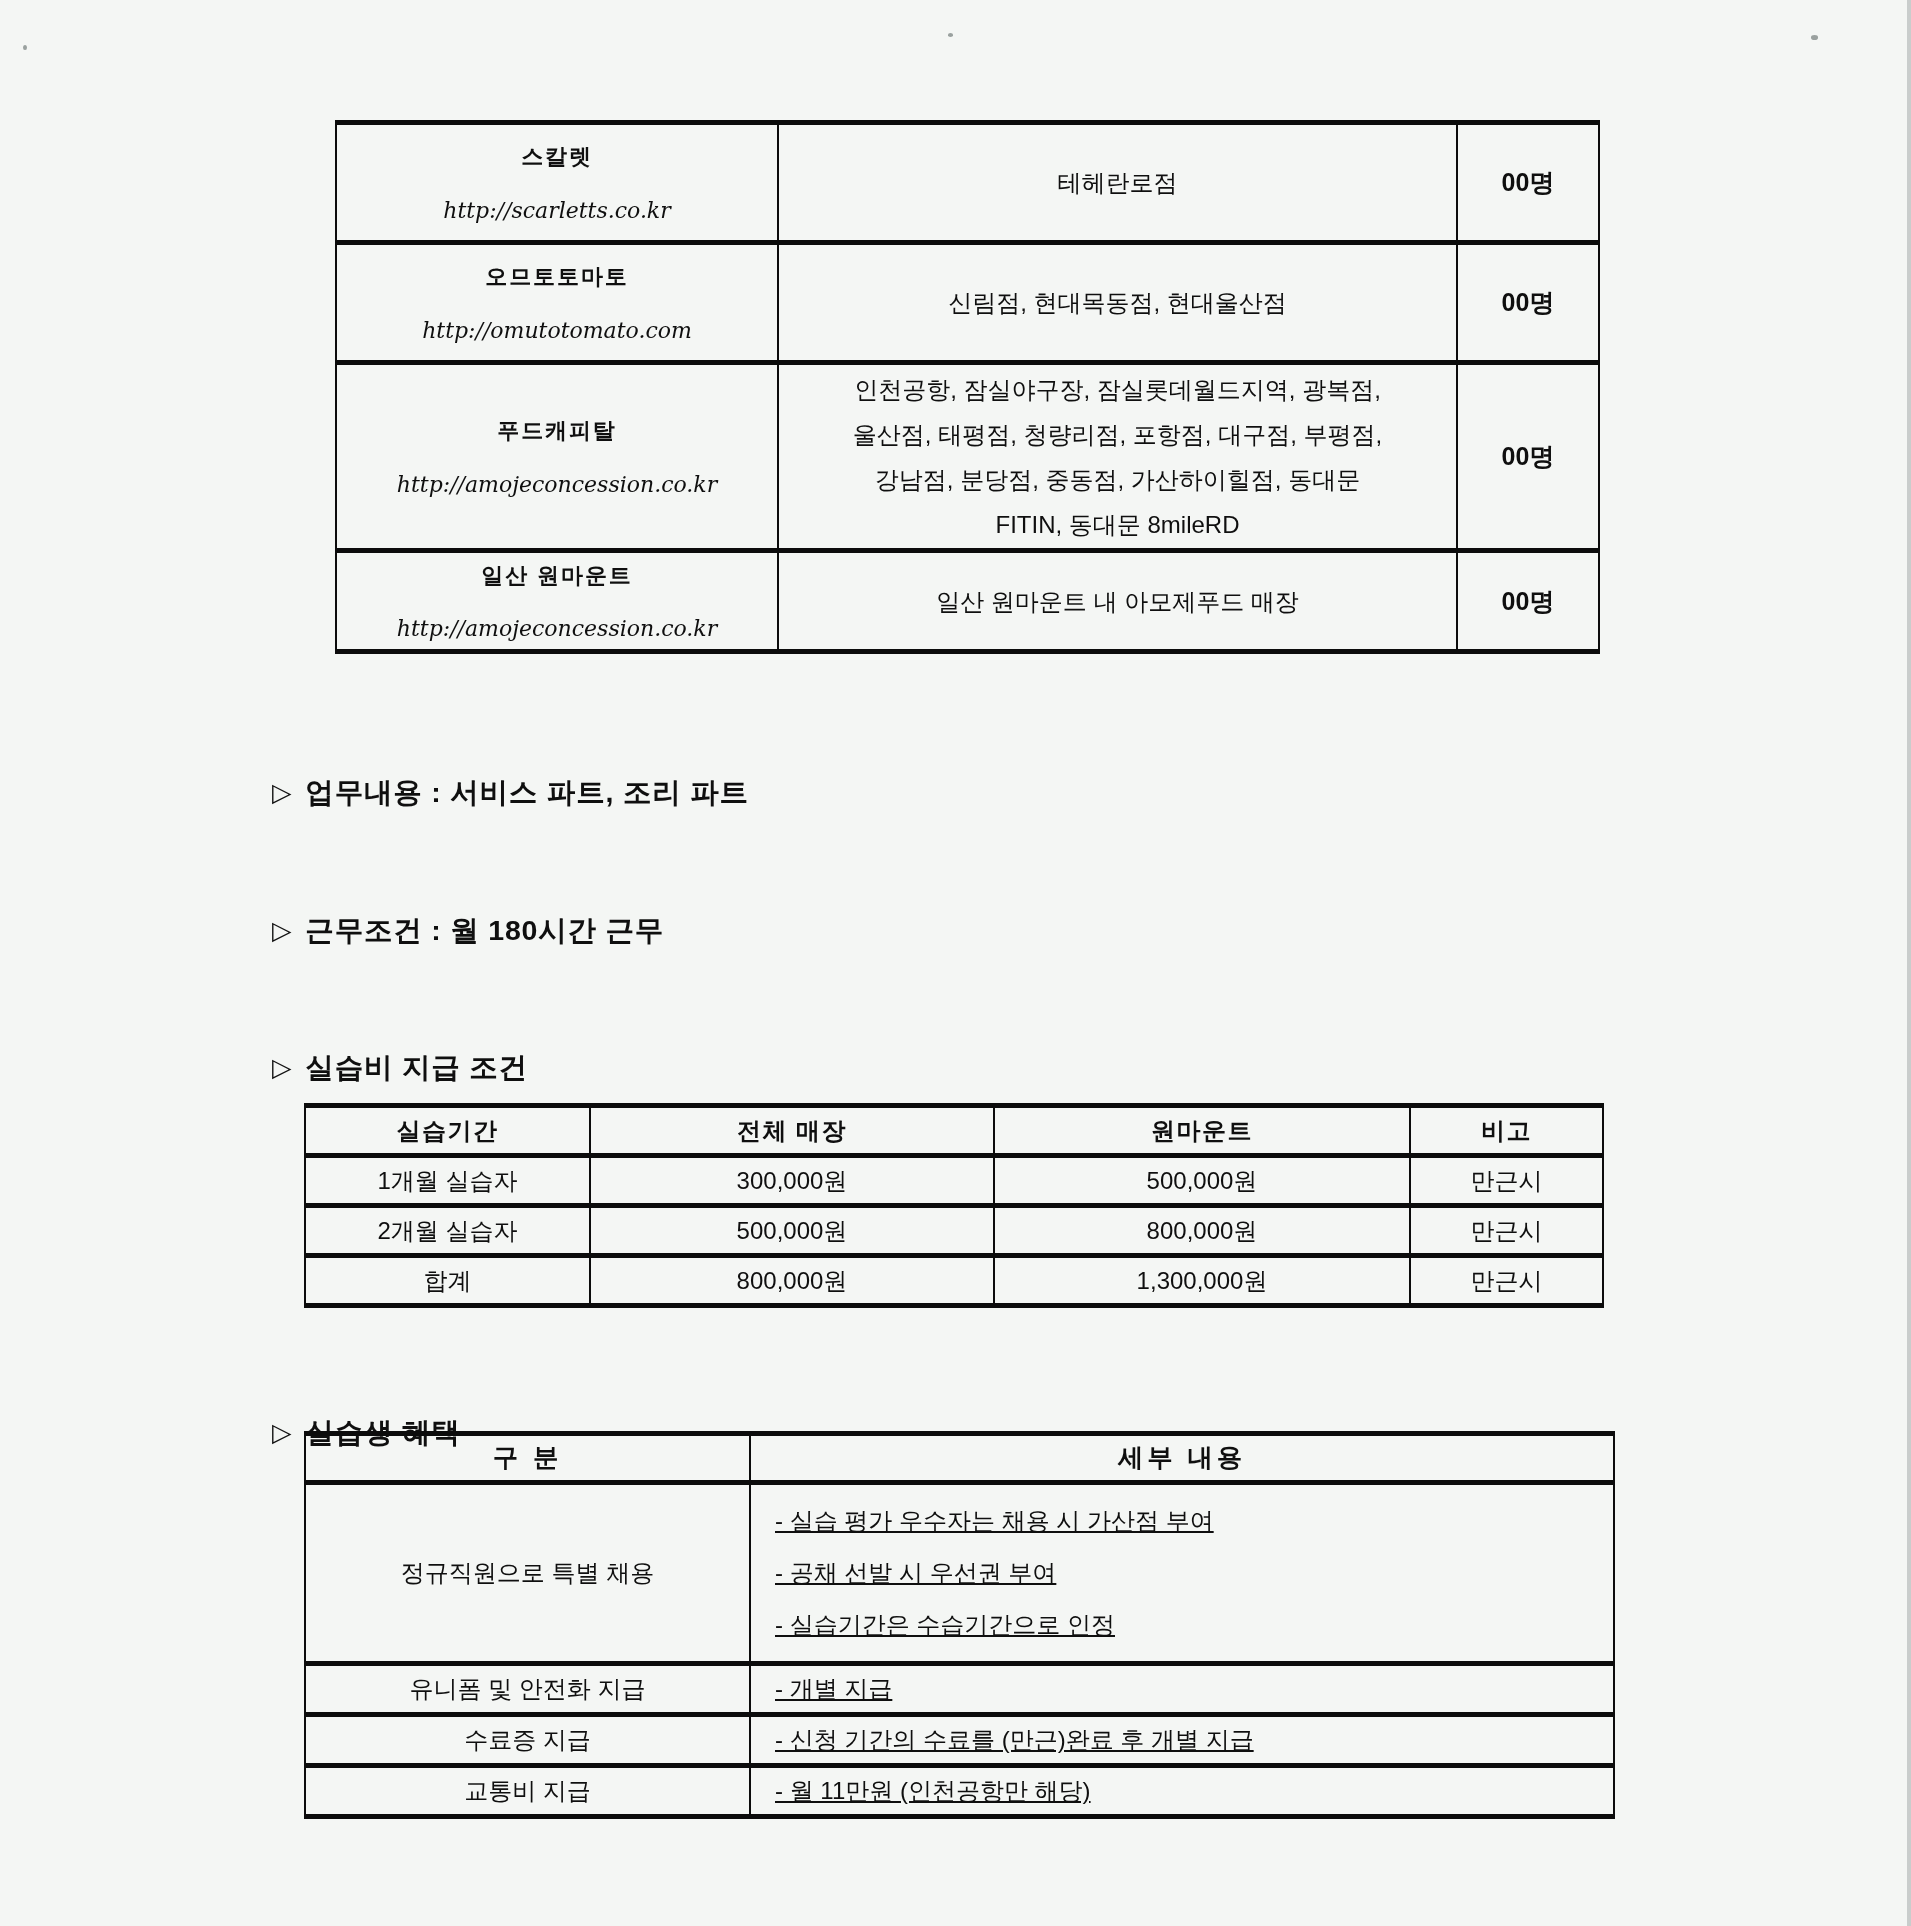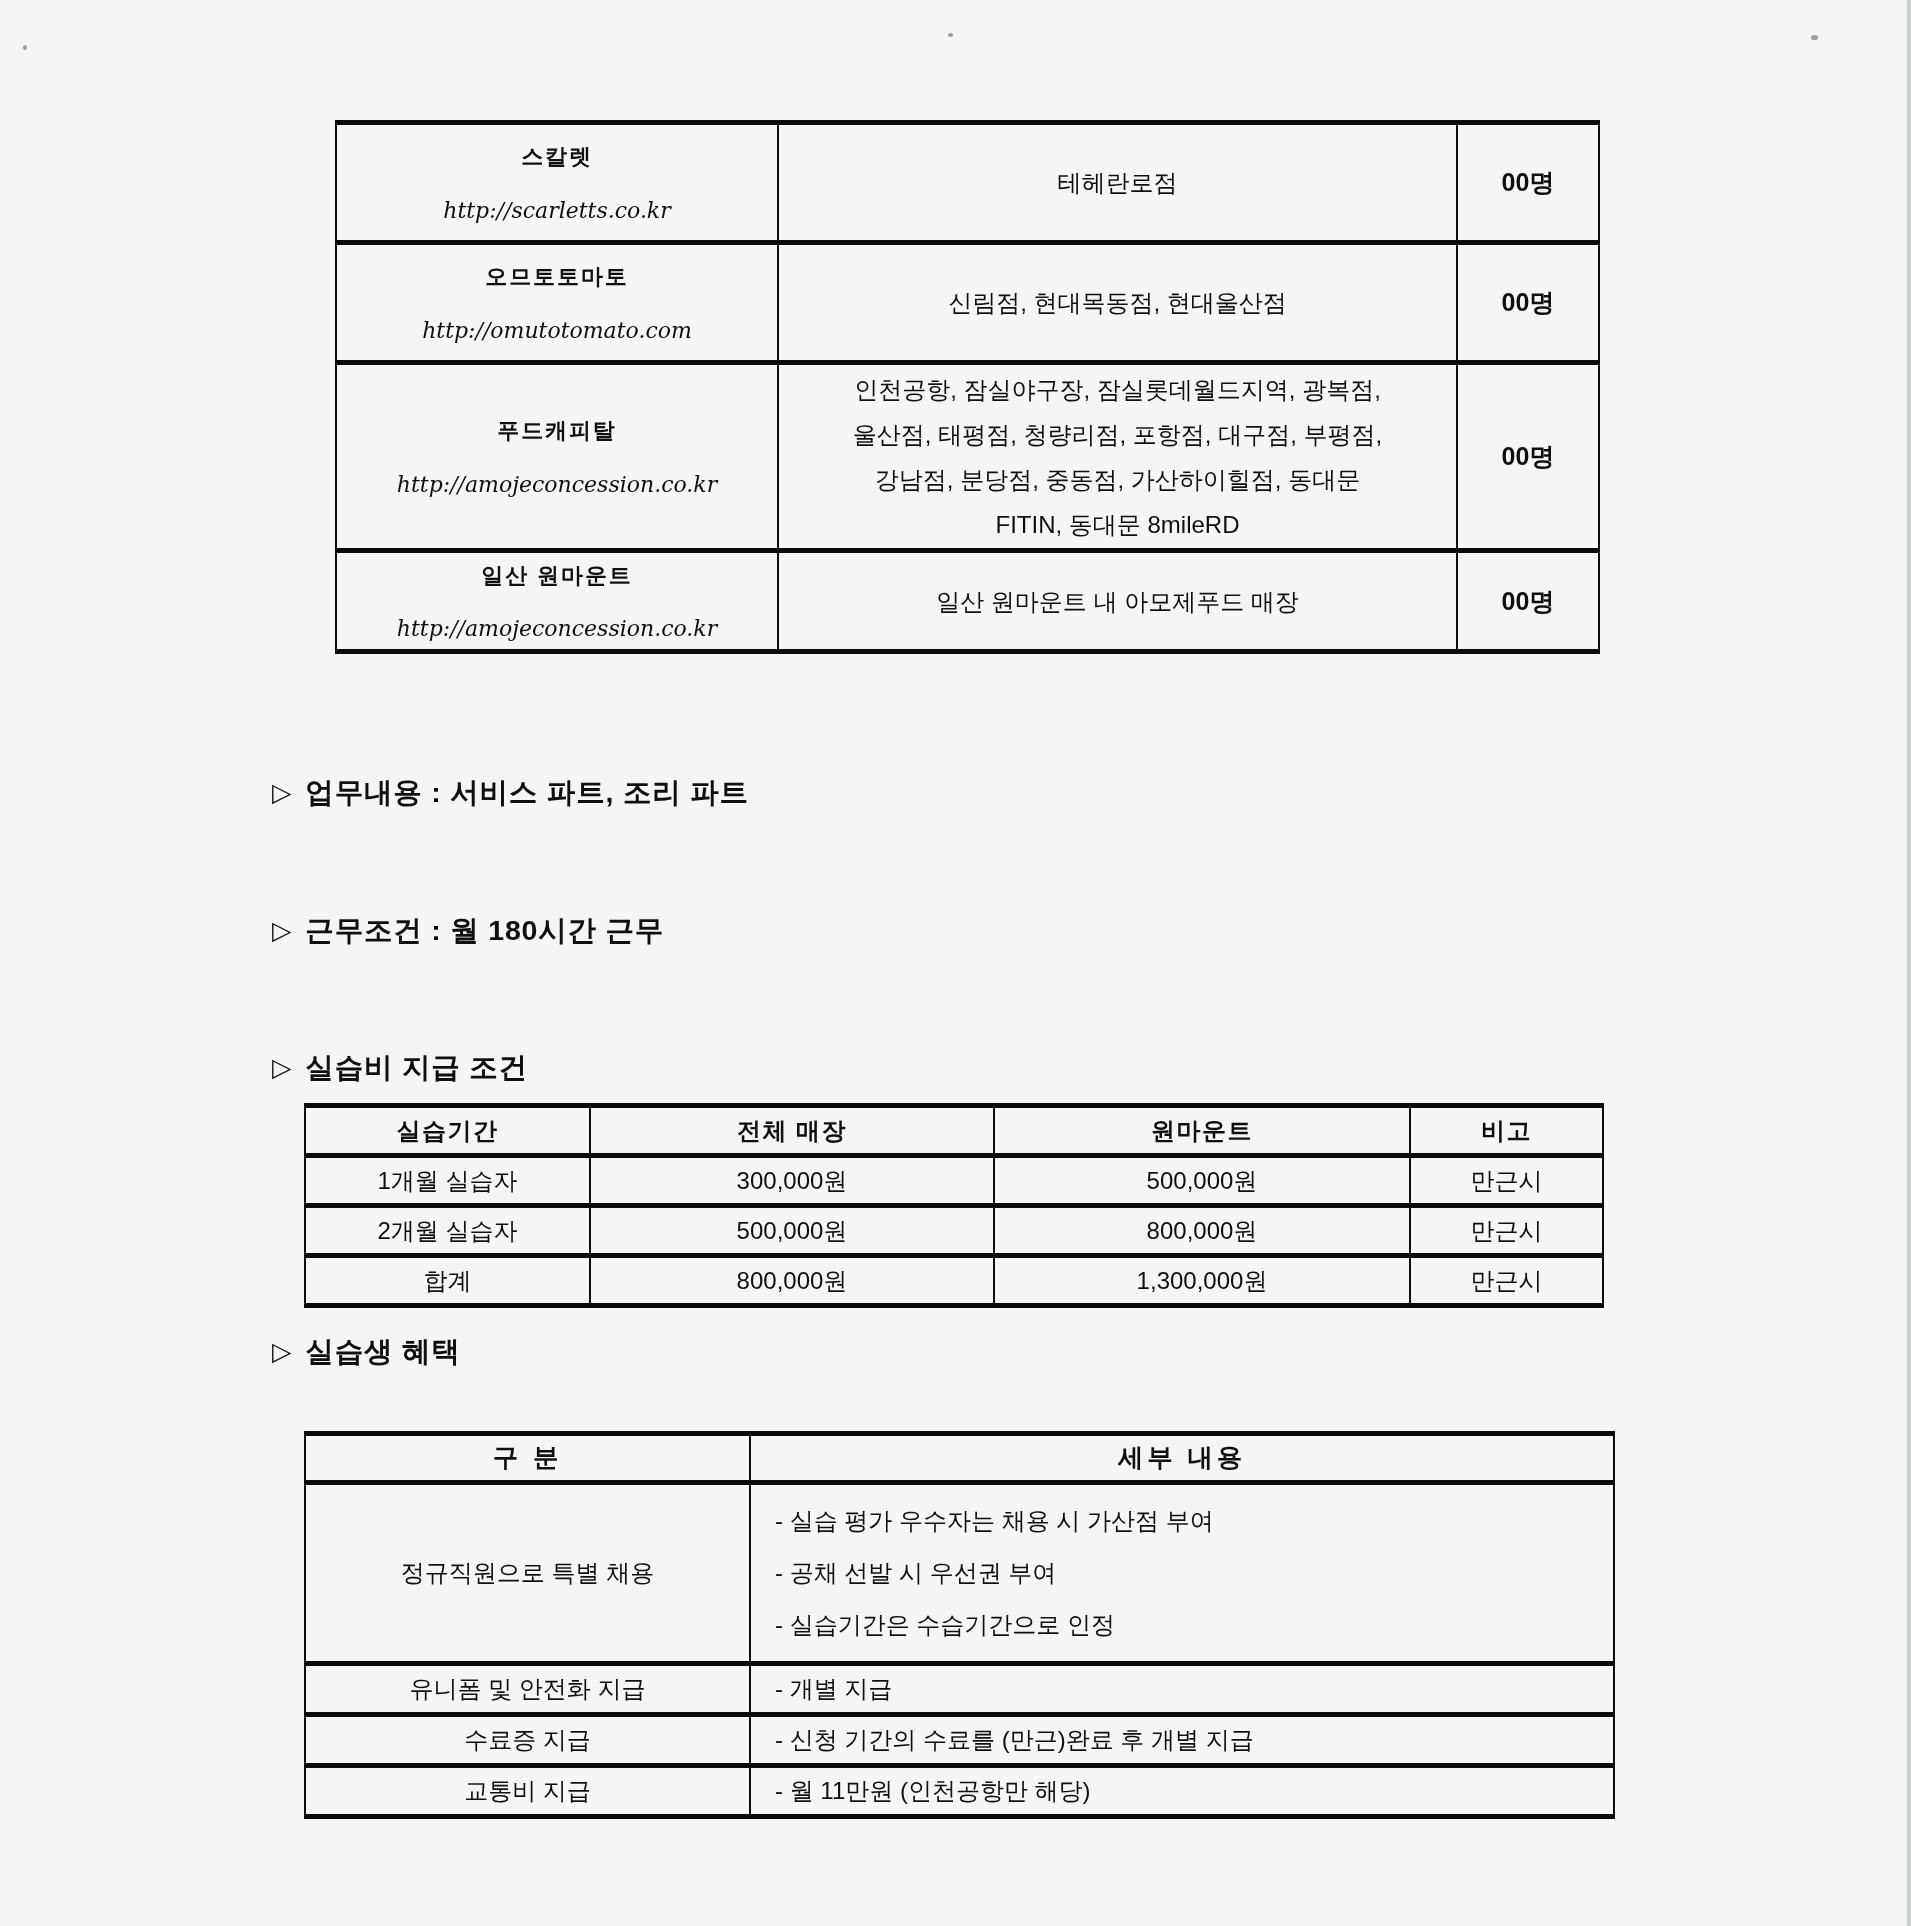--- a/index.html
+++ b/index.html
@@ -30,21 +30,21 @@
     border-top:5px solid #0c0c0c;border-bottom:5px solid #0c0c0c;
     text-align:center;vertical-align:middle;font-size:24px;height:45px;padding:0;}
   .pay-table .hd{font-weight:bold;letter-spacing:1.5px;}
 
   
   .ben-table{position:absolute;left:304px;top:1431px;width:1309px;}
   .ben-table td{border-left:2.3px solid #0c0c0c;border-right:2.3px solid #0c0c0c;
     border-top:5px solid #0c0c0c;border-bottom:5px solid #0c0c0c;
     vertical-align:middle;font-size:24px;padding:0;}
   .ben-table .cat{text-align:center;}
-  .ben-table .det{text-align:left;padding-left:24px;}
+  .ben-table .det{text-align:left;padding-left:24px;text-decoration:underline;}
   .ben-table .hd{font-weight:bold;text-align:center;font-size:25.4px;letter-spacing:3.9px;height:44px;}
   .ben-r1{height:156px}.ben-r{height:48px}
   .det div{margin:7px 0;}
   .ben-r1 .det div{margin:20px 0;}
 </style>
 </head>
 <body>
 
 <div class="page">
   <div class="edge-shade"></div>
@@ -137,21 +137,21 @@
       </tr>
       <tr>
         <td>합계</td>
         <td>800,000원</td>
         <td>1,300,000원</td>
         <td>만근시</td>
       </tr>
     </tbody>
   </table>
 
-  <div class="sec" style="left:272px;top:1333px;">
+  <div class="sec" style="left:272px;top:1414px;">
     <span class="marker">▷</span><span>실습생 혜택</span>
   </div>
 
   <table class="ben-table">
     <colgroup>
         <col style="width:445px">
         <col style="width:864px">
       </colgroup>
     <tbody>
       <tr>

